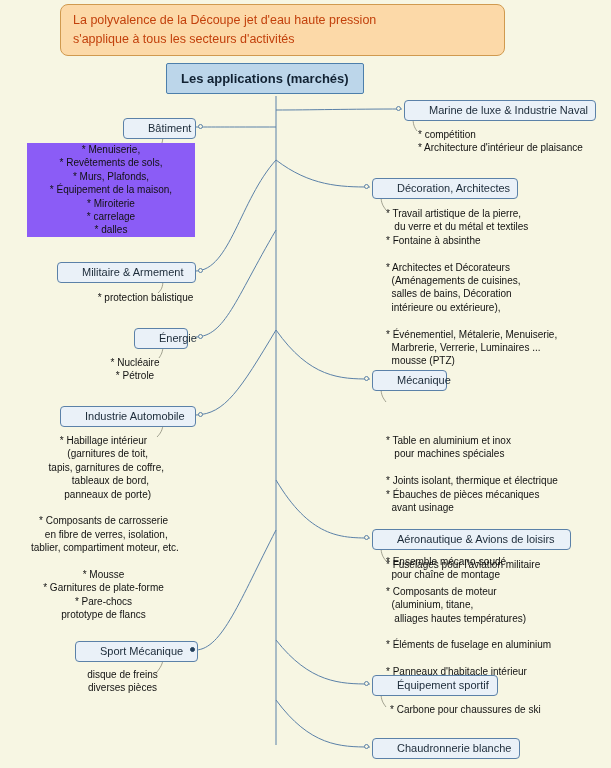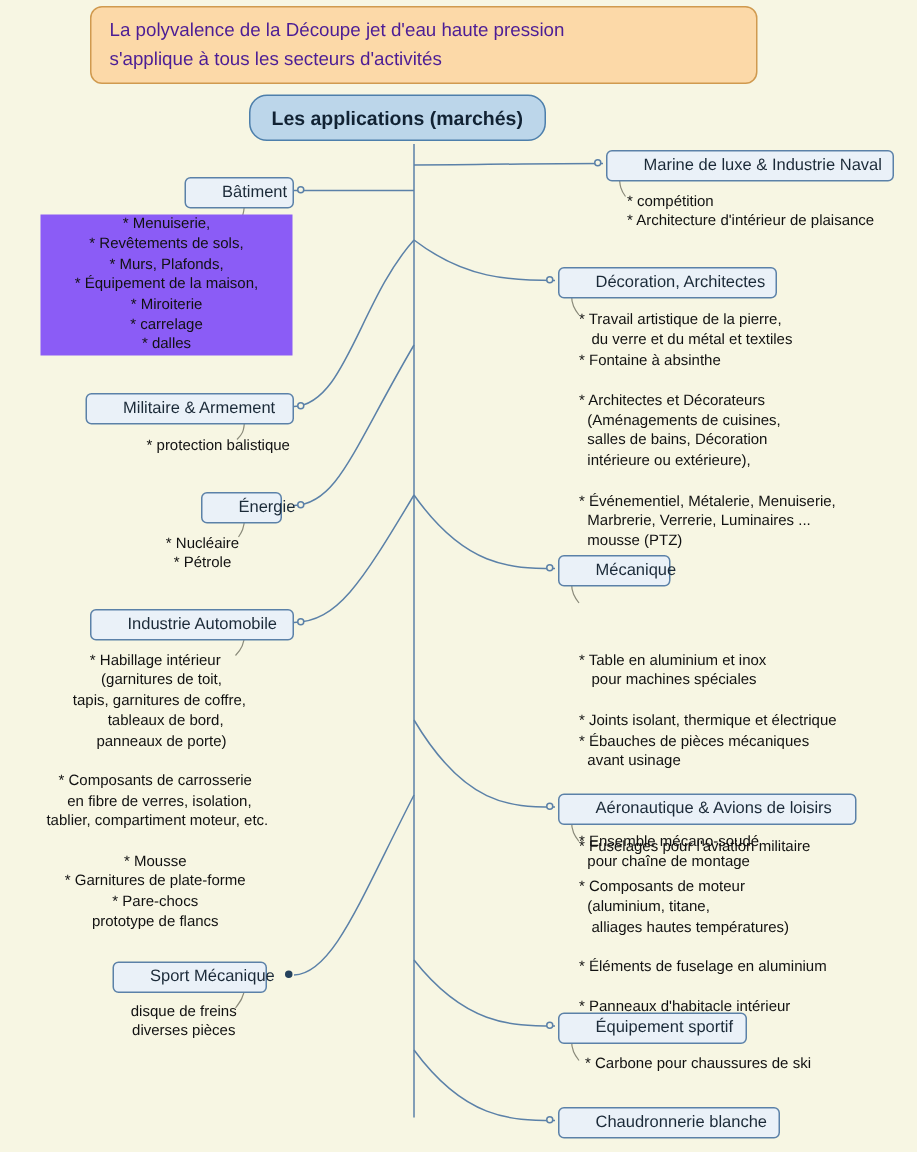--- a/index.html
+++ b/index.html
@@ -39,32 +39,32 @@
     padding: 3px 24px;
     white-space: nowrap;
     line-height: 13px;
   }
   .title-node {
     position: absolute;
     box-sizing: border-box;
     background: #fcd9a8;
     border: 1px solid #d09a4f;
     border-radius: 8px;
-    color: #4c1d95;
+    color: #c2410c;
     font-size: 12.5px;
     line-height: 19px;
     padding: 6px 12px;
     text-align: left;
   }
   .root-node {
     position: absolute;
     box-sizing: border-box;
     background: #bcd6ea;
     border: 1px solid #4d7fab;
-    border-radius: 12px;
+    border-radius: 2px;
     color: #123;
     font-size: 13px;
     font-weight: bold;
     padding: 7px 14px;
     white-space: nowrap;
     text-align: center;
   }
   .leafblock {
     position: absolute;
     box-sizing: border-box;
@@ -160,21 +160,21 @@
 
 * Composants de carrosserie
   en fibre de verres, isolation,
  tablier, compartiment moteur, etc.
 
 * Mousse
 * Garnitures de plate-forme
 * Pare-chocs
 prototype de flancs</div>
 
-  <div class="node" style="left:75px; top:641px; width:103px;">Sport Mécanique</div>
+  <div class="node" style="left:75px; top:641px; width:123px;">Sport Mécanique</div>
   <div class="dot filled" style="left:190px; top:647px;"></div>
   <div class="leafblock center" style="left:60px; top:668px; width:125px;">disque de freins
 diverses pièces</div>
 
   <div class="node" style="left:404px; top:100px; width:192px;">Marine de luxe &amp; Industrie Naval</div>
   <div class="dot" style="left:396px; top:106px;"></div>
   <div class="leafblock left" style="left:418px; top:128px; width:190px;">* compétition
 * Architecture d'intérieur de plaisance</div>
 
   <div class="node" style="left:372px; top:178px; width:146px;">Décoration, Architectes</div>

